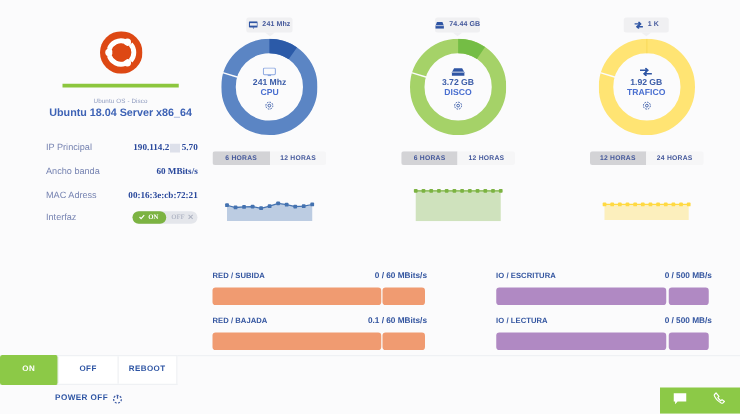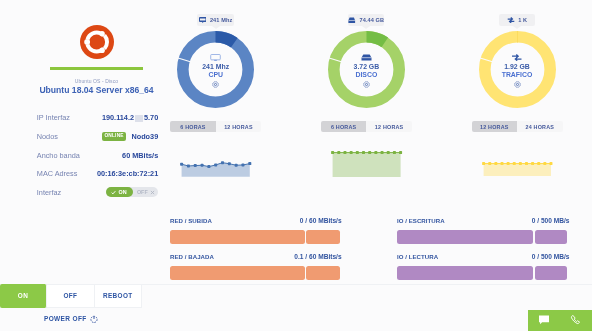--- a/index.html
+++ b/index.html
@@ -15,21 +15,21 @@
   .os-label{position:absolute;left:0;top:77.5px;width:141px;text-align:center;
      font-size:5px;color:#8f9bbf;letter-spacing:.1px;line-height:7px;}
   .os-name{position:absolute;left:0;top:85px;width:141px;text-align:center;
      font-size:8.6px;font-weight:bold;color:#3d62b5;letter-spacing:0px;line-height:10px;}
 
   .info-table{position:absolute;left:0;top:108.5px;width:160px;}
   .info-row{position:relative;height:18.67px;display:flex;align-items:center;
      padding:0 27.8px 0 10.8px;box-sizing:border-box;}
   .info-label{font-size:7.3px;color:#7683b1;flex:0 0 auto;}
   .info-val{margin-left:auto;font-size:7.3px;font-weight:bold;color:#29489c;
-     display:flex;align-items:flex-end;gap:5px;}
+     display:flex;align-items:flex-end;gap:5px;font-family:Liberation Serif, serif;}
   .badge{background:#7cb342;color:#fff;font-size:4.8px;font-weight:bold;
      width:24.8px;height:8.8px;border-radius:2px;letter-spacing:.2px;line-height:1;
      display:flex;align-items:center;justify-content:center;box-sizing:border-box;}
   .ipmask{display:inline-block;width:8px;height:7px;background:#dde0ea;
      vertical-align:-1px;}
 
   .toggle{display:flex;align-items:center;border-radius:5px;
      height:10px;background:#e4e6eb;width:52.3px;box-sizing:border-box;}
   .toggle .on{background:#7cb342;color:#fff;font-size:5.4px;font-weight:bold;
      padding:0 4px 0 3px;height:10px;display:flex;align-items:center;gap:2.5px;
@@ -110,32 +110,25 @@
         <circle cx="50" cy="50" r="20.5" fill="#dd4814"></circle>
       </svg>
     </div>
 
     <div class="green-rule"></div>
     <div class="os-label">Ubuntu OS - Disco</div>
     <div class="os-name">Ubuntu 18.04 Server x86_64</div>
 
     <div class="info-table">
         <div class="info-row">
-          <div class="info-label">IP Interfaz</div>
+          <div class="info-label">IP Principal</div>
           <div class="info-val" style="gap: 1px;">
             <span>190.114.2</span>
             <span class="ipmask"></span>
             <span>5.70</span>
-          </div>
-        </div>
-        <div class="info-row">
-          <div class="info-label">Nodos</div>
-          <div class="info-val">
-            <span class="badge">ONLINE</span>
-            <span>Nodo39</span>
           </div>
         </div>
         <div class="info-row">
           <div class="info-label">Ancho banda</div>
           <div class="info-val">
             <span>60 MBits/s</span>
           </div>
         </div>
         <div class="info-row">
           <div class="info-label">MAC Adress</div>

